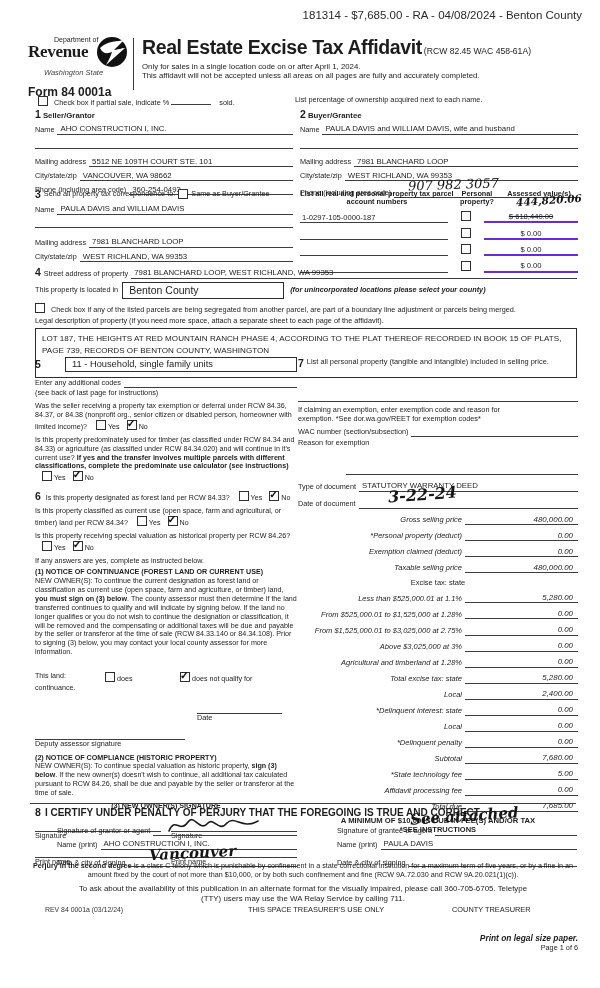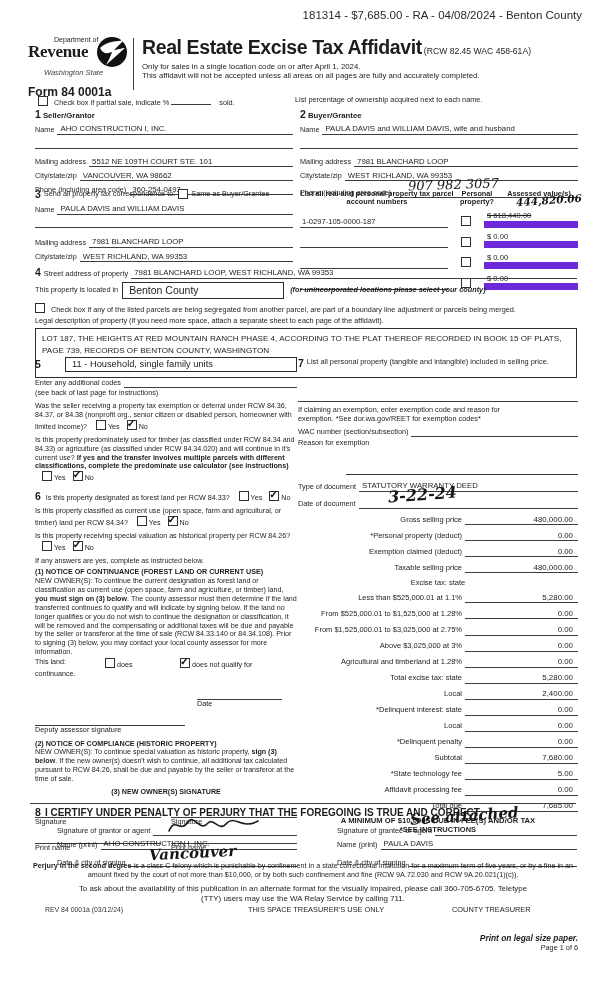--- a/index.html
+++ b/index.html
@@ -11,29 +11,29 @@
   .c{text-align:center;}
   .hand{font-family:"DejaVu Serif",serif;font-style:italic;color:#161616;}
   .uf{border-bottom:1px solid #3d3d3d;}
   .frow{display:flex;align-items:flex-end;margin-top:3.6px;position:relative;}
   .frow .lab{white-space:nowrap;padding-right:3px;}
   .frow .val{flex:1;padding:0 3px;font-size:7.8px;border-bottom:1px solid #3d3d3d;min-height:9px;}
   .cb{display:inline-block;width:8px;height:8px;border:1.2px solid #2f2f2f;position:relative;vertical-align:-1px;background:#fff;flex:none;}
   .cb.checked::after{content:"\2713";position:absolute;left:-1px;top:-4px;font-size:10.5px;font-weight:bold;color:#111;}
   .yn{white-space:nowrap;display:inline-block;}
   .yn .cb{margin:0 2px 0 7px;}
-  .mrow{display:flex;align-items:flex-start;margin-top:5.4px;font-size:7.5px;}
+  .mrow{display:flex;align-items:center;margin-top:5.4px;font-size:7.5px;font-style:italic;}
   .mlabel{flex:1;text-align:right;padding-right:3px;white-space:nowrap;}
   .mval{flex:0 0 108px;border-bottom:1px solid #3d3d3d;text-align:right;padding-right:5px;font-size:7.9px;min-height:9px;}
   .struck{text-decoration:line-through;}
   .phead{display:flex;font-weight:bold;text-align:center;line-height:1.15;}
   .prow{display:flex;align-items:flex-end;margin-top:4.6px;}
   .pparcel{flex:1;border-bottom:1px solid #3d3d3d;font-size:7.6px;padding:0 2px;min-height:9px;}
   .pcbcell{width:36px;text-align:center;}
-  .pval{flex:0 0 88px;border-bottom:7px solid #6d28d9;font-size:7.6px;padding:0 3px;min-height:9px;}
+  .pval{flex:0 0 88px;border-bottom:2px solid #6d28d9;font-size:7.6px;padding:0 3px;min-height:9px;text-align:center;}
   .boxed{border:1.5px solid #2d2d2d;background:#fff;}
   .q{margin-top:4px;font-size:7.15px;line-height:1.24;}
   .hr{border-top:1px solid #3d3d3d;height:0;}
   svg{display:block;}
 </style>
 </head>
 <body>
 
 <div class="page">
 
@@ -234,21 +234,21 @@
       <span class="yn"><span class="cb"></span><span>Yes</span><span class="cb checked"></span><span>No</span></span>
     </div>
 
     <div class="q">If any answers are yes, complete as instructed below.</div>
 
     <div class="q b" style="margin-top:3px;">(1) NOTICE OF CONTINUANCE (FOREST LAND OR CURRENT USE)</div>
     <div class="q" style="margin-top:0;">
       <span>NEW OWNER(S): To continue the current designation as forest land or classification as current use (open space, farm and agriculture, or timber) land, </span><span class="b">you must sign on (3) below</span><span>. The county assessor must then determine if the land transferred continues to qualify and will indicate by signing below. If the land no longer qualifies or you do not wish to continue the designation or classification, it will be removed and the compensating or additional taxes will be due and payable by the seller or transferor at the time of sale (RCW 84.33.140 or 84.34.108). Prior to signing (3) below, you may contact your local county assessor for more information.</span>
     </div>
 
-    <div class="q" style="margin-top:1px;display:flex;">
+    <div class="q" style="margin-top:15px;display:flex;">
       <span style="width:70px;">This land:</span>
       <span style="width:75px;"><span class="cb"></span> <span>does</span></span>
       <span><span class="cb checked"></span> <span>does not qualify for</span></span>
     </div>
     <div class="q" style="margin-top:0;">continuance.</div>
 
     <div style="display:flex;margin-top:12px;">
       <div style="flex:0 0 150px;margin-top:26px;">
         <div class="uf" style="height:8px;"></div>
         <div>Deputy assessor signature</div>

